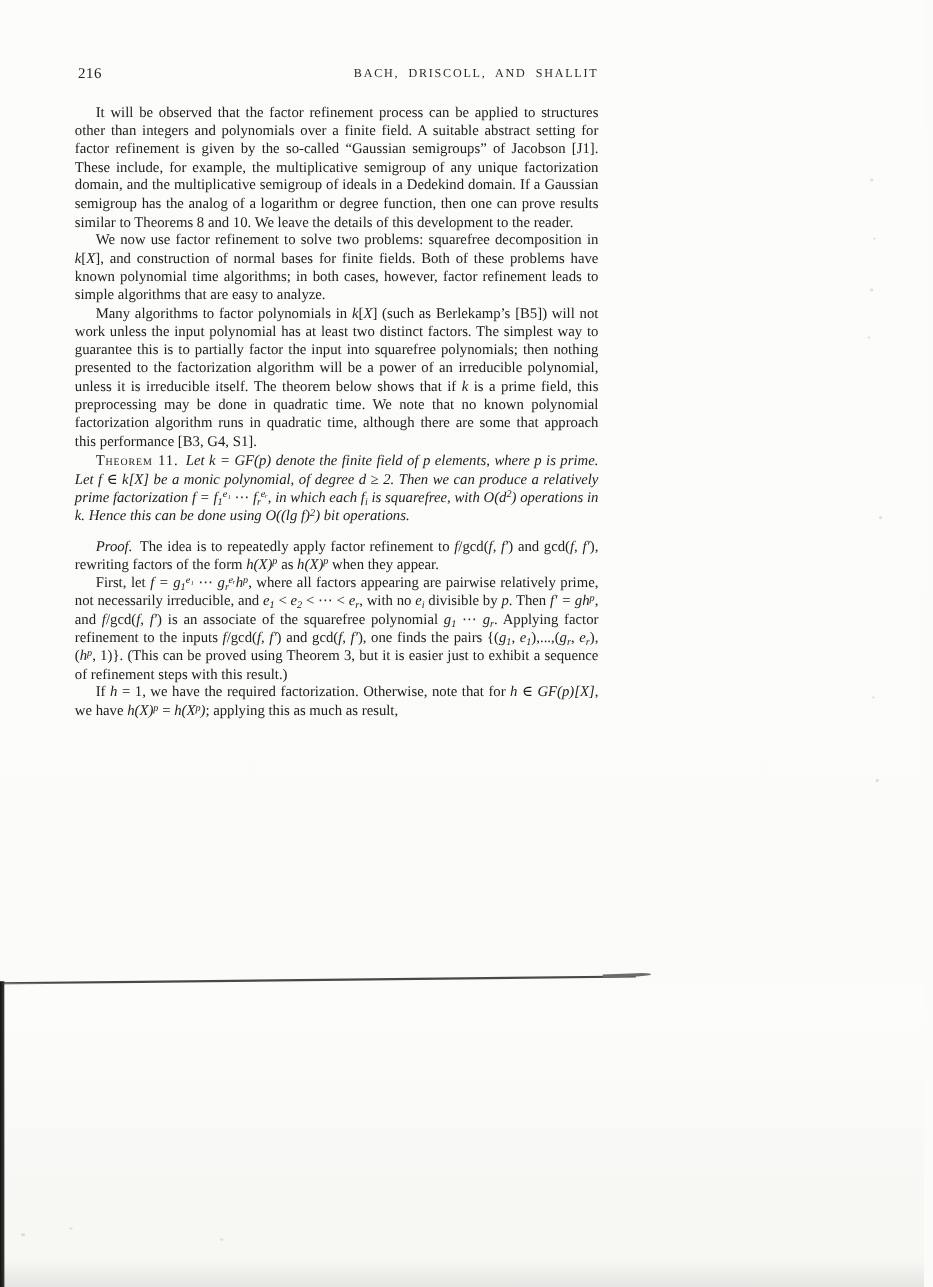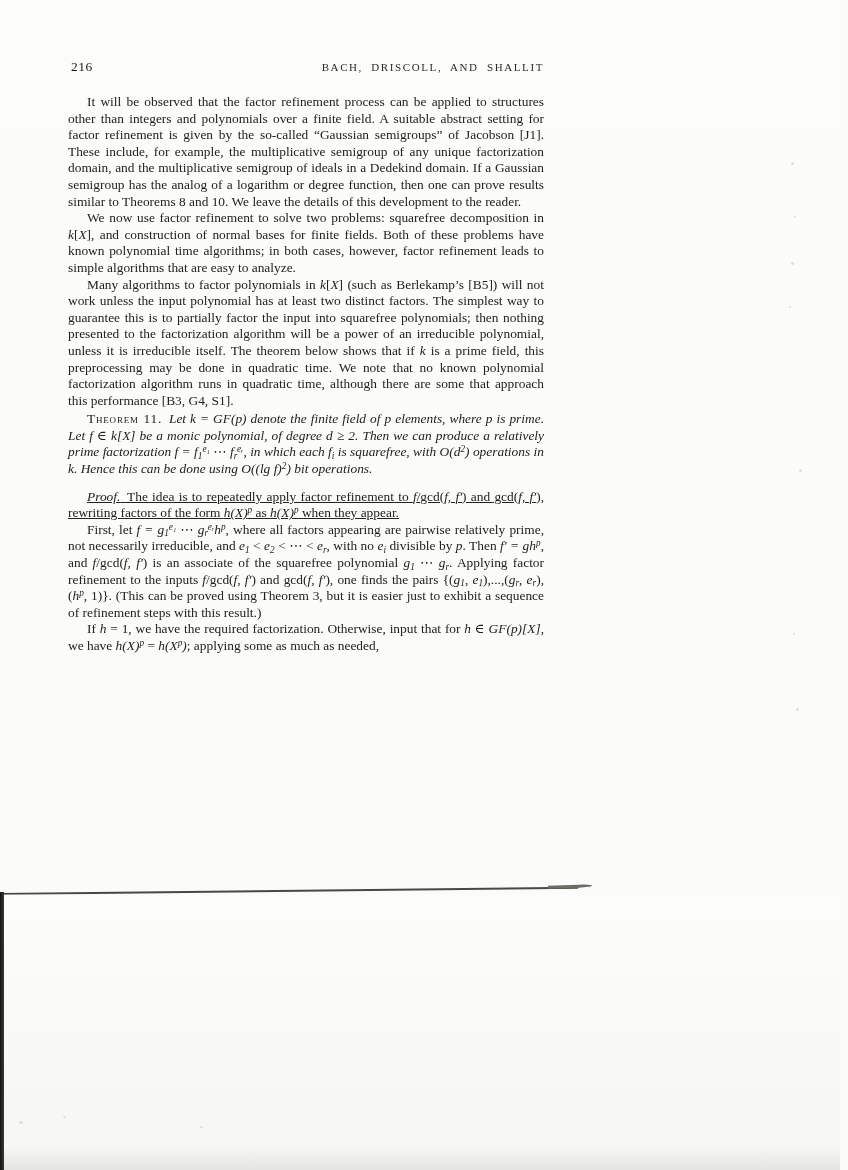--- a/index.html
+++ b/index.html
@@ -36,21 +36,21 @@
   p {
     margin: 0;
     font-size: 13.4px;
     line-height: 16.6px;
     text-align: justify;
     text-indent: 19px;
     color: #222120;
   }
   p.proof-first { margin-bottom: 11px; }
   p.theorem { font-style: italic; margin-top: 2px; margin-bottom: 11px; }
-  p.proof { margin-top: 11px; text-decoration: underline; }
+  p.proof { margin-top: 11px; }
   .i { font-style: italic; }
   .sc { font-variant: small-caps; font-style: normal; letter-spacing: 0.8px; }
   sup, sub {
     font-size: 9.3px;
     line-height: 0;
     position: relative;
     vertical-align: baseline;
   }
   sup { top: -4px; }
   sub { top: 2.5px; }
@@ -103,21 +103,21 @@
       <span class="pagenum">216</span>
       <div class="runhead">BACH, DRISCOLL, AND SHALLIT</div>
     </div>
     <div>
         <p class="body"><span>It will be observed that the factor refinement process can be applied to structures other than integers and polynomials over a finite field. A suitable abstract setting for factor refinement is given by the so-called “Gaussian semigroups” of Jacobson [J1]. These include, for example, the multiplicative semigroup of any unique factorization domain, and the multiplicative semigroup of ideals in a Dedekind domain. If a Gaussian semigroup has the analog of a logarithm or degree function, then one can prove results similar to Theorems 8 and 10. We leave the details of this development to the reader.</span></p>
         <p class="body"><span>We now use factor refinement to solve two problems: squarefree decomposition in </span><span class="i">k</span><span>[</span><span class="i">X</span><span>], and construction of normal bases for finite fields. Both of these problems have known polynomial time algorithms; in both cases, however, factor refinement leads to simple algorithms that are easy to analyze.</span></p>
         <p class="body"><span>Many algorithms to factor polynomials in </span><span class="i">k</span><span>[</span><span class="i">X</span><span>] (such as Berlekamp’s [B5]) will not work unless the input polynomial has at least two distinct factors. The simplest way to guarantee this is to partially factor the input into squarefree polynomials; then nothing presented to the factorization algorithm will be a power of an irreducible polynomial, unless it is irreducible itself. The theorem below shows that if </span><span class="i">k</span><span> is a prime field, this preprocessing may be done in quadratic time. We note that no known polynomial factorization algorithm runs in quadratic time, although there are some that approach this performance [B3, G4, S1].</span></p>
         <p class="theorem"><span class="sc">Theorem 11.</span><span> Let k = GF(p) denote the finite field of p elements, where p is prime. Let f ∈ k[X] be a monic polynomial, of degree d ≥ 2. Then we can produce a relatively prime factorization f = f</span><sub>1</sub><sup>e₁</sup><span> ⋯ f</span><sub>r</sub><sup>eᵣ</sup><span>, in which each f</span><sub>i</sub><span> is squarefree, with O(d</span><sup>2</sup><span>) operations in k. Hence this can be done using O((lg f)</span><sup>2</sup><span>) bit operations.</span></p>
         <p class="proof"><span class="i">Proof.</span><span> The idea is to repeatedly apply factor refinement to </span><span class="i">f</span><span>/gcd(</span><span class="i">f, f′</span><span>) and gcd(</span><span class="i">f, f′</span><span>), rewriting factors of the form </span><span class="i">h(X)</span><sup class="i">p</sup><span> as </span><span class="i">h(X)</span><sup class="i">p</sup><span> when they appear.</span></p>
         <p class="body"><span>First, let </span><span class="i">f = g</span><sub class="i">1</sub><sup class="i">e₁</sup><span class="i"> ⋯ g</span><sub class="i">r</sub><sup class="i">eᵣ</sup><span class="i">h</span><sup class="i">p</sup><span>, where all factors appearing are pairwise relatively prime, not necessarily irreducible, and </span><span class="i">e</span><sub class="i">1</sub><span> &lt; </span><span class="i">e</span><sub class="i">2</sub><span> &lt; ⋯ &lt; </span><span class="i">e</span><sub class="i">r</sub><span>, with no </span><span class="i">e</span><sub class="i">i</sub><span> divisible by </span><span class="i">p</span><span>. Then </span><span class="i">f′ = gh</span><sup class="i">p</sup><span>, and </span><span class="i">f</span><span>/gcd(</span><span class="i">f, f′</span><span>) is an associate of the squarefree polynomial </span><span class="i">g</span><sub class="i">1</sub><span> ⋯ </span><span class="i">g</span><sub class="i">r</sub><span>. Applying factor refinement to the inputs </span><span class="i">f</span><span>/gcd(</span><span class="i">f, f′</span><span>) and gcd(</span><span class="i">f, f′</span><span>), one finds the pairs {(</span><span class="i">g</span><sub class="i">1</sub><span>, </span><span class="i">e</span><sub class="i">1</sub><span>),...,(</span><span class="i">g</span><sub class="i">r</sub><span>, </span><span class="i">e</span><sub class="i">r</sub><span>), (</span><span class="i">h</span><sup class="i">p</sup><span>, 1)}. (This can be proved using Theorem 3, but it is easier just to exhibit a sequence of refinement steps with this result.)</span></p>
-        <p class="body"><span>If </span><span class="i">h</span><span> = 1, we have the required factorization. Otherwise, input that for </span><span class="i">h ∈ GF(p)[X]</span><span>, we have </span><span class="i">h(X)</span><sup class="i">p</sup><span> = </span><span class="i">h(X</span><sup class="i">p</sup><span class="i">)</span><span>; applying some as much as needed,</span></p>
+        <p class="body"><span>If </span><span class="i">h</span><span> = 1, we have the required factorization. Otherwise, note that for </span><span class="i">h ∈ GF(p)[X]</span><span>, we have </span><span class="i">h(X)</span><sup class="i">p</sup><span> = </span><span class="i">h(X</span><sup class="i">p</sup><span class="i">)</span><span>; applying this as much as result,</span></p>
       </div>
   </div>
 
   <div class="edge-line"></div>
   <div class="edge-taper"></div>
   <div class="left-strip"></div>
   <div class="under-sheet-tint"></div>
   <div class="bottom-shade"></div>
 
   <div class="speck" style="left:791px;top:162px;width:3px;height:3px;"></div>

